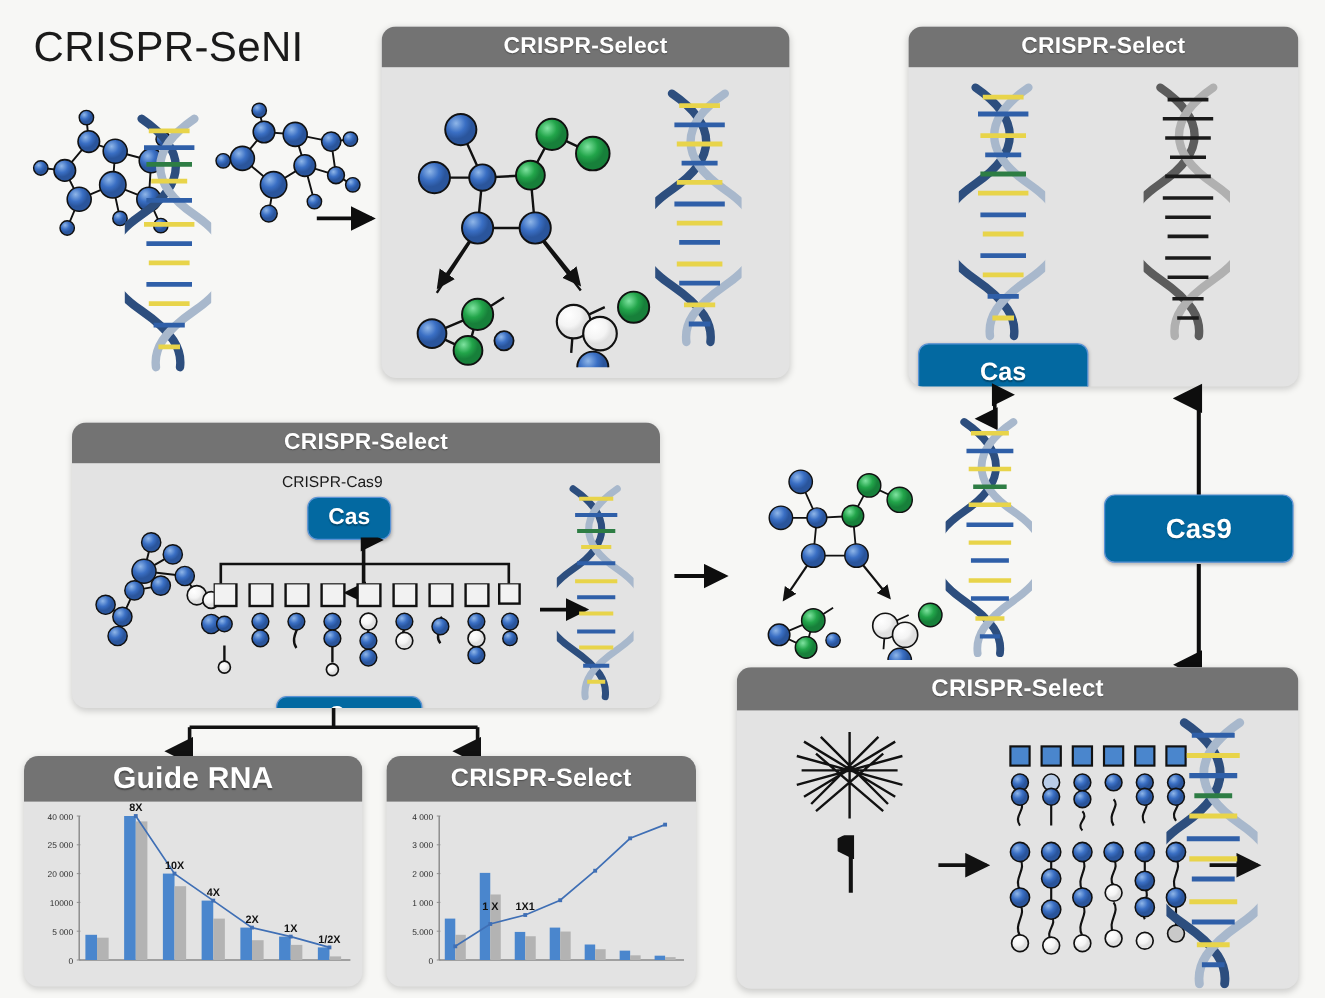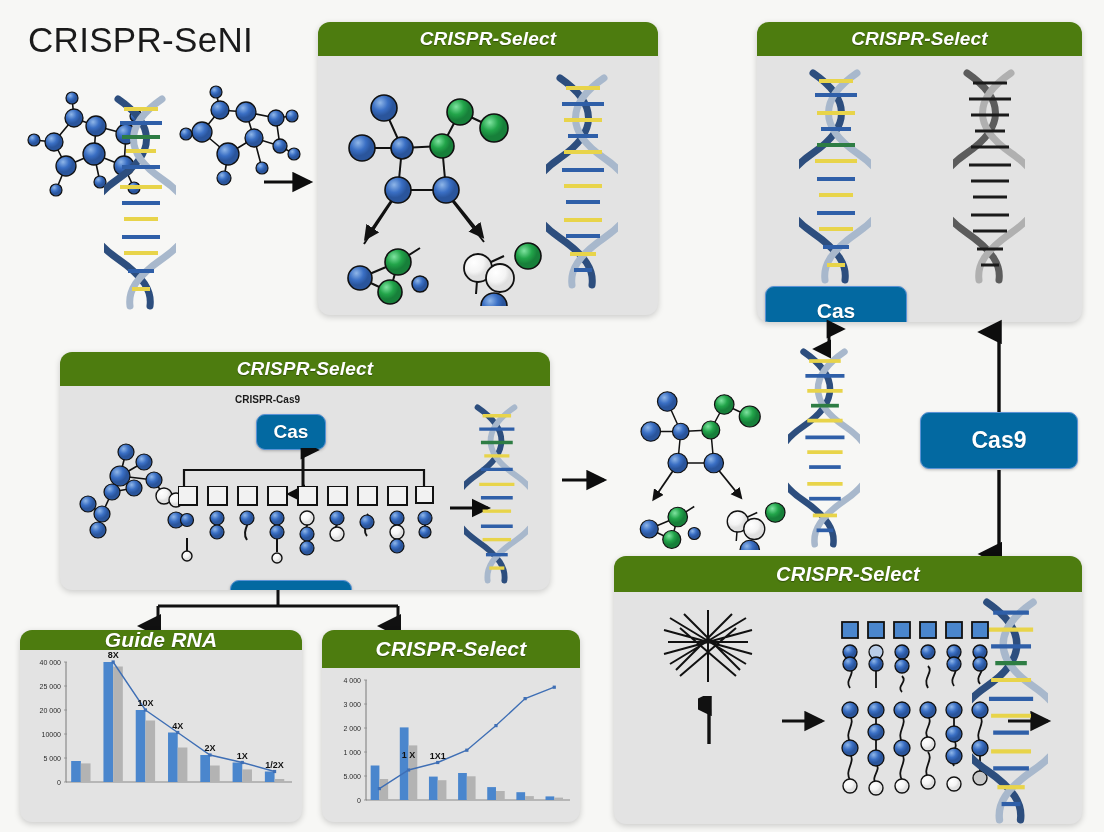--- a/index.html
+++ b/index.html
@@ -17,29 +17,28 @@
   
   .panel{
     position:absolute;
     border-radius:12px;
     background:#e3e3e3;
     box-shadow:0 2px 6px rgba(0,0,0,.18);
     overflow:hidden;
     display:flex;flex-direction:column;
   }
   .panel-header{
-    background:#4d7c0f;
+    background:#737373;
     color:#ffffff;
     font-weight:bold;
     text-align:center;
     letter-spacing:.2px;
     display:flex;align-items:center;justify-content:center;
     flex:0 0 auto;
     text-shadow:0 1px 1px rgba(0,0,0,.35);
-    font-style:italic;
   }
   .panel-body{flex:1 1 auto;position:relative;}
 
   
   .btn{
     position:absolute;
     background:#0369a1;
     border:1px solid #5b93d6;
     border-radius:9px;
     color:#fff;
@@ -332,21 +331,21 @@
       <path d="M3.6,7.2 L0,0 L7.2,0 z" fill="#0d0d0d"></path>
         </marker>
       </defs>
     <line x1="11" y1="2" x2="11" y2="86" stroke="#0d0d0d" stroke-width="3.4" marker-end="url(#ahd2)"></line>
   </svg>
 
   <div class="panel" style="left:60px;top:352px;width:490px;height:238px;">
     <div class="panel-header" style="height:34px;font-size:19px;">CRISPR-Select</div>
     <div class="panel-body">
 
-      <div style="position:absolute;left:175px;top:8px;font-size:10px;font-weight:bold;color:#1a1a1a;">CRISPR-Cas9</div>
+      <div style="position:absolute;left:175px;top:8px;font-size:13px;font-weight:normal;color:#1a1a1a;">CRISPR-Cas9</div>
 
       <div class="btn" style="left:196px;top:28px;width:68px;height:34px;font-size:19px;">Cas</div>
 
       <svg style="position:absolute;left:118px;top:62px;" width="260" height="56">
         <path d="M6 46 L6 22 L124 22 M124 22 L246 22 L246 46" stroke="#111" stroke-width="2.2" fill="none"></path>
         <line x1="125" y1="2" x2="125" y2="46" stroke="#111" stroke-width="3" marker-start="url(#ahu)" marker-end="url(#ahd)"></line>
       </svg>
 
       <svg style="position:absolute;left:12px;top:50px;" width="130" height="110" viewBox="0 0 130 110">
         <g stroke="#111" stroke-width="1.6" fill="none">
@@ -492,21 +491,21 @@
         <marker id="ahd3" markerWidth="9" markerHeight="9" refX="4" refY="1" orient="auto">
       <path d="M4,8 L0,0 L8,0 z" fill="#111"></path>
         </marker>
       </defs>
     <path d="M168 0 L168 16 M48 16 L288 16" stroke="#111" stroke-width="3" fill="none"></path>
     <line x1="48" y1="16" x2="48" y2="36" stroke="#111" stroke-width="3" marker-end="url(#ahd3)"></line>
     <line x1="288" y1="16" x2="288" y2="36" stroke="#111" stroke-width="3" marker-end="url(#ahd3)"></line>
   </svg>
 
   <div class="panel" style="left:20px;top:630px;width:282px;height:192px;">
-    <div class="panel-header" style="height:20px;font-size:21px;text-align:center;">Guide RNA</div>
+    <div class="panel-header" style="height:38px;font-size:25px;text-align:center;">Guide RNA</div>
     <div class="panel-body">
       <svg class="chart-svg" id="chart0" width="282" height="154" viewBox="0 0 282 154">
           <text x="41" y="15" class="ytick" text-anchor="end">40 000</text>
           <line x1="44" y1="12" x2="47" y2="12" stroke="#8a8a8a" stroke-width="0.8"></line>
           <text x="41" y="39" class="ytick" text-anchor="end">25 000</text>
           <line x1="44" y1="36" x2="47" y2="36" stroke="#8a8a8a" stroke-width="0.8"></line>
           <text x="41" y="63" class="ytick" text-anchor="end">20 000</text>
           <line x1="44" y1="60" x2="47" y2="60" stroke="#8a8a8a" stroke-width="0.8"></line>
           <text x="41" y="87" class="ytick" text-anchor="end">10000</text>
           <line x1="44" y1="84" x2="47" y2="84" stroke="#8a8a8a" stroke-width="0.8"></line>

